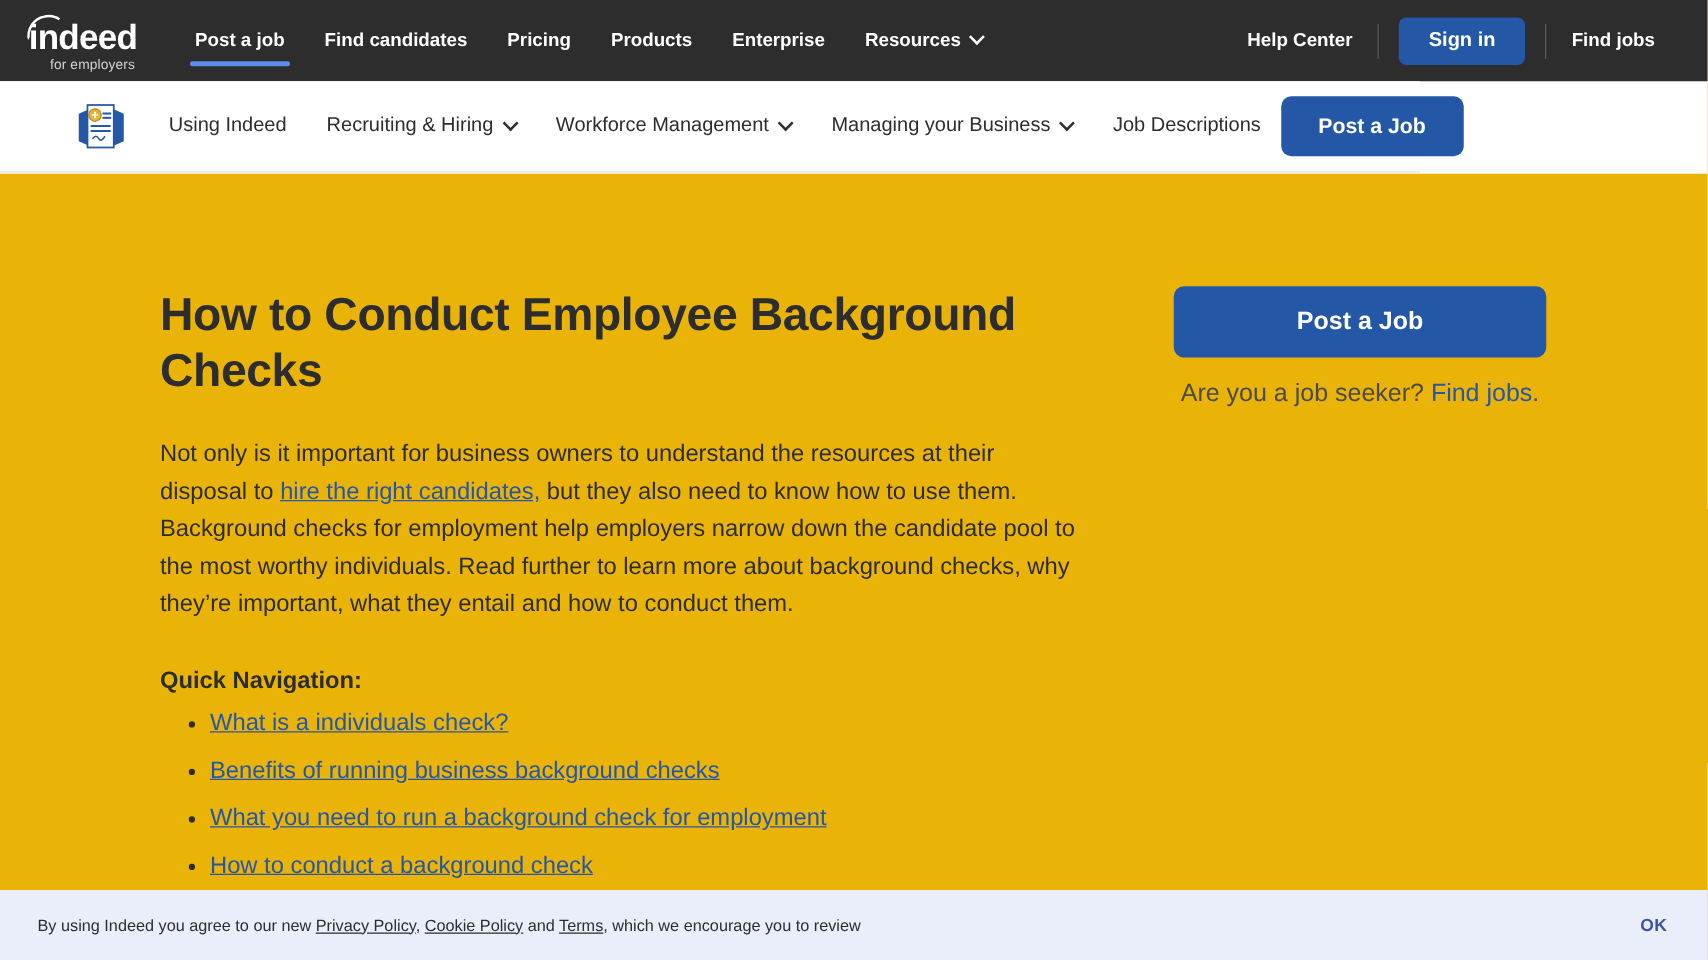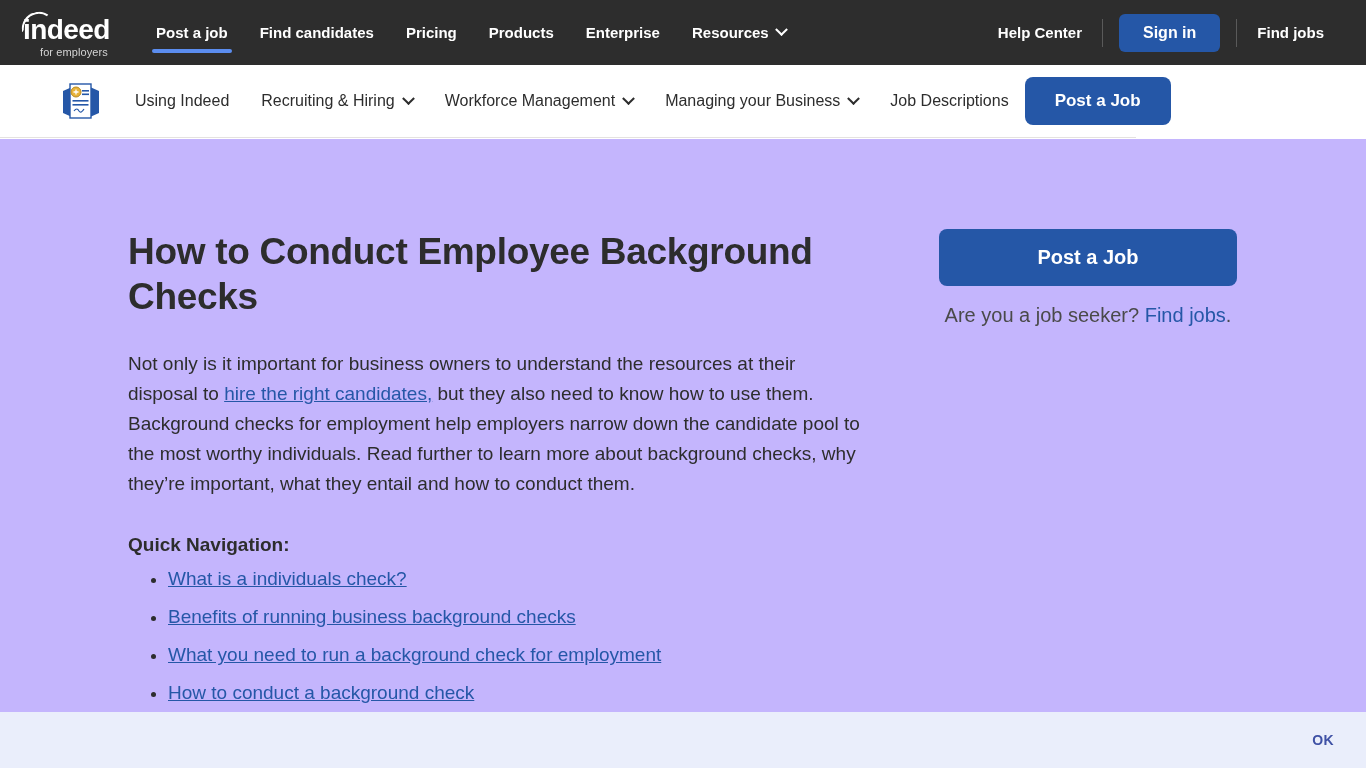--- a/index.html
+++ b/index.html
@@ -112,21 +112,21 @@
     font-size: 17px; font-weight: 700;
     border: none; border-radius: 8px;
     padding: 14px 30px; cursor: pointer; white-space: nowrap;
     font-family: "Liberation Sans", sans-serif;
   }
 
   
   .content {
     position: absolute; top: 139px; left: 0;
     width: 1366px; height: 629px;
-    background: #c4b5fd;
+    background: #eab308;
   }
   .article {
     position: absolute; left: 128px; top: 90px; width: 740px;
   }
   .page-title {
     font-size: 37px; font-weight: 700; color: #2d2d2d;
     line-height: 1.22; letter-spacing: -0.3px;
     max-width: 690px;
   }
   .intro {
@@ -288,14 +288,17 @@
 
   <aside class="rail">
     <button class="postjob-rail">Post a Job</button>
     <div class="seeker">
       <span>Are you a job seeker? </span><a href="#">Find jobs</a><span>.</span>
     </div>
   </aside>
 </div>
 
 <div class="cookie">
+  <div class="cookie-text">
+    <span>By using Indeed you agree to our new </span><a href="#">Privacy Policy</a><span>, </span><a href="#">Cookie Policy</a><span> and </span><a href="#">Terms</a><span>, which we encourage you to review</span>
+  </div>
   <button class="cookie-ok">OK</button>
 </div>
 
 </body></html>

